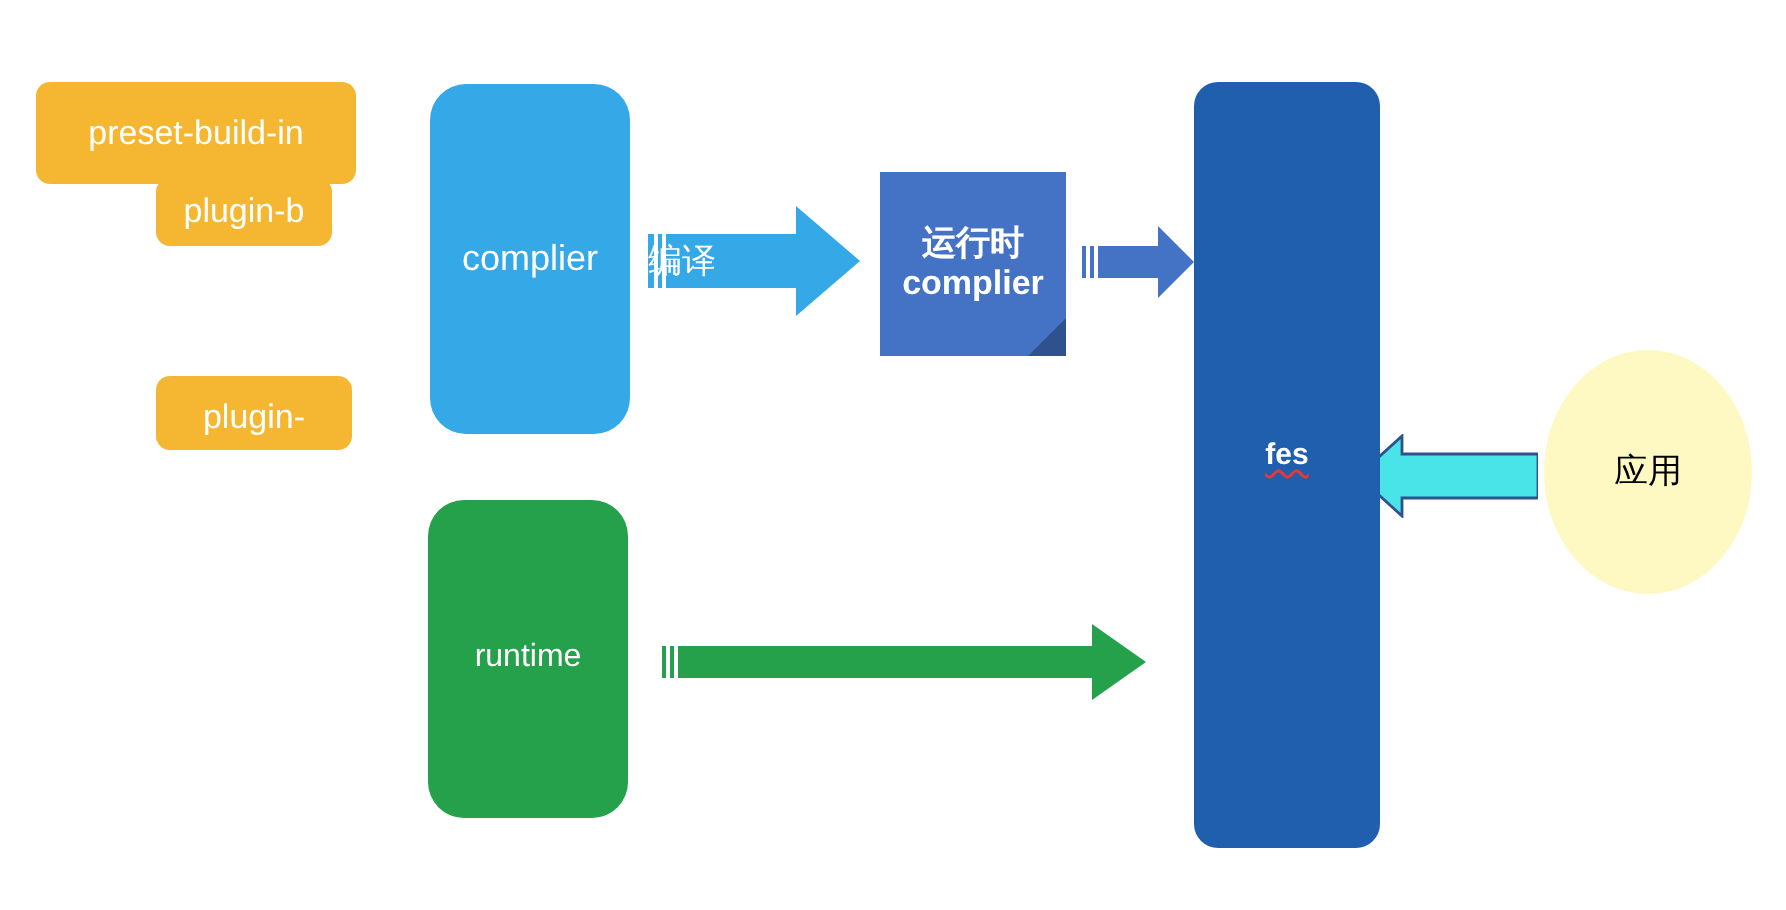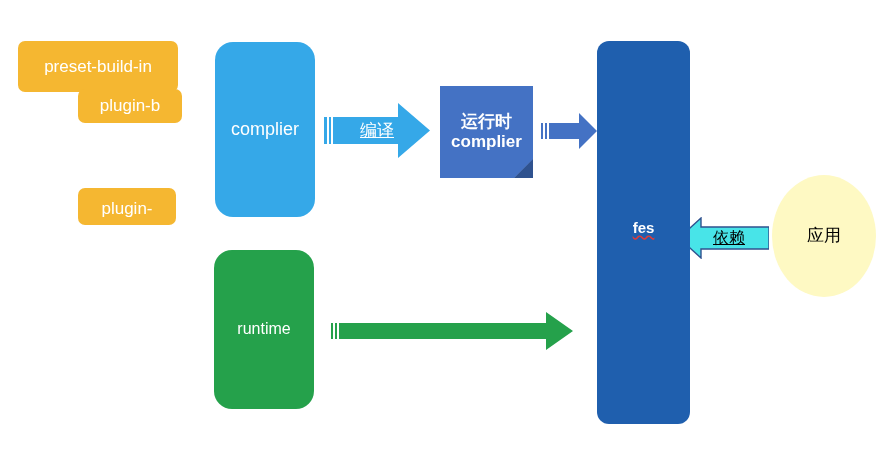--- a/index.html
+++ b/index.html
@@ -30,21 +30,21 @@
   }
 
   
   .chip {
     background: #F5B731;
     border-radius: 7px;
     font-size: 17px;
     font-weight: 400;
   }
   #chip-preset { left: 18px;  top: 41px;  width: 160px; height: 51px; }
-  #chip-b      { left: 78px;  top: 89px;  width: 104px; height: 34px; }
+  #chip-b      { left: 78px;  top: 89px;  width: 88px; height: 34px; }
   #chip-c      { left: 78px;  top: 138px; width: 100px; height: 34px; }
   #chip-xxx    { left: 78px;  top: 188px; width: 98px;  height: 37px;
                  align-items: flex-start; padding-top: 11px; }
   #chip-xxx .chip-label { display: block; }
 
   
   #box-complier {
     left: 215px; top: 42px; width: 100px; height: 175px;
     background: #35A8E8;
     border-radius: 18px;
@@ -101,25 +101,24 @@
     font-size: 17px;
   }
 
   
   .arrow { position: absolute; }
   .arrow svg { display: block; }
   .arrow-text {
     position: absolute;
     display: flex;
     align-items: center;
-    justify-content: center;
+    justify-content: flex-start;
     font-size: 17px;
     line-height: 1;
     pointer-events: none;
-    text-decoration: underline;
   }
 
   #arrow-compile      { left: 324px; top: 103px; }
   #arrow-compile-text { left: 324px; top: 103px; width: 106px; height: 55px;
                         color: #ffffff; }
 
   #arrow-plugins-fes  { left: 541px; top: 113px; }
 
   #arrow-runtime-fes  { left: 331px; top: 312px; }
 
@@ -185,23 +184,20 @@
       <rect x="4" y="11" width="2" height="16" fill="#25A14B"></rect>
       <path d="M8 11 H215 V0 L242 19 L215 38 V27 H8 Z" fill="#25A14B"></path>
     </svg>
   </div>
 
   <div class="arrow" id="arrow-depend">
     <svg width="90" height="42" viewBox="0 0 90 42" xmlns="http://www.w3.org/2000/svg">
       <path d="M0 21 L22 1 V10 H90 V32 H22 V41 Z" fill="#48E4E8" stroke="#2F528F" stroke-width="1.4" stroke-linejoin="miter"></path>
     </svg>
   </div>
-  <div class="arrow-text" id="arrow-depend-text">
-    <span>依赖</span>
-  </div>
 
   <div class="node" id="box-fes">
     <span class="fes-label">fes</span>
   </div>
 
   <div class="node" id="node-app">
     <span>应用</span>
   </div>
 
 </div>

